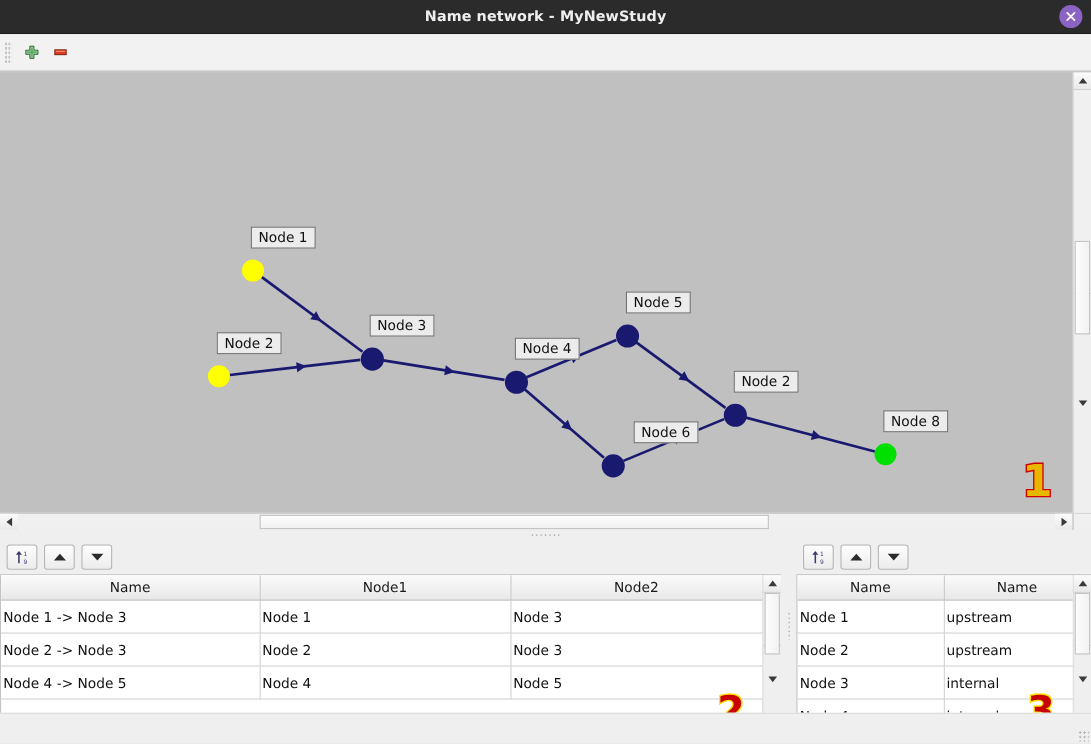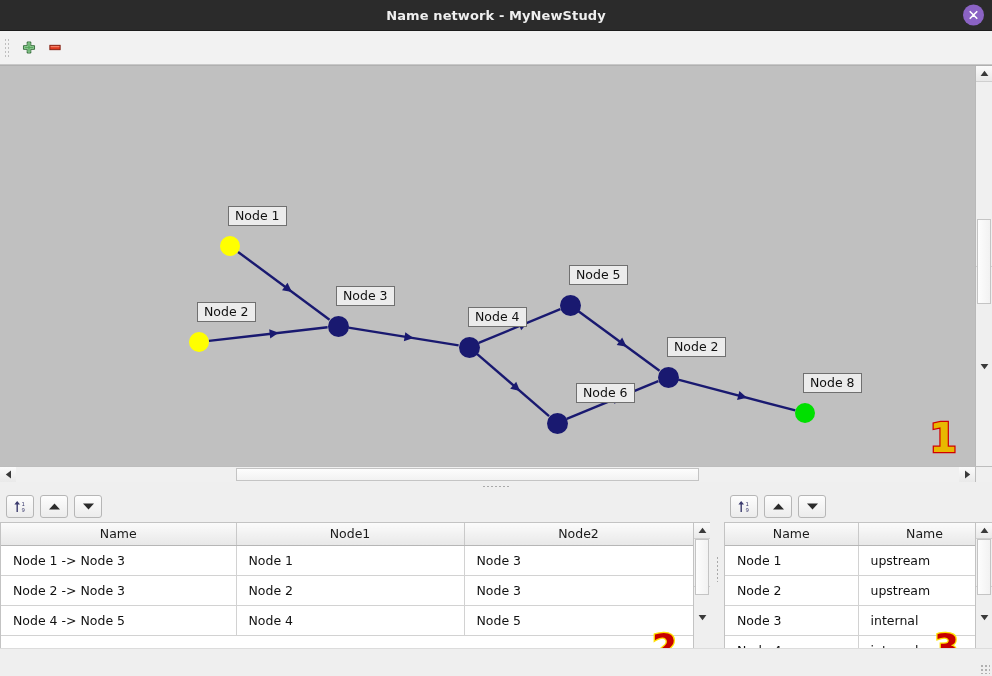--- a/index.html
+++ b/index.html
@@ -222,21 +222,21 @@
     font-size: 12.5px;
     color: #1a1a1a;
     height: 22px;
     text-align: center;
     padding: 0;
   }
   table.grid td {
     border-right: 1px solid #d2d2d2;
     border-bottom: 1px solid #d2d2d2;
     height: 30px;
-    padding: 0 12px;
+    padding: 0 2px;
     color: #111;
     background: #fff;
     overflow: hidden;
     white-space: nowrap;
   }
   .table-scroll {
     flex: 1 1 auto;
     overflow: hidden;
     position: relative;
     background: #fff;

